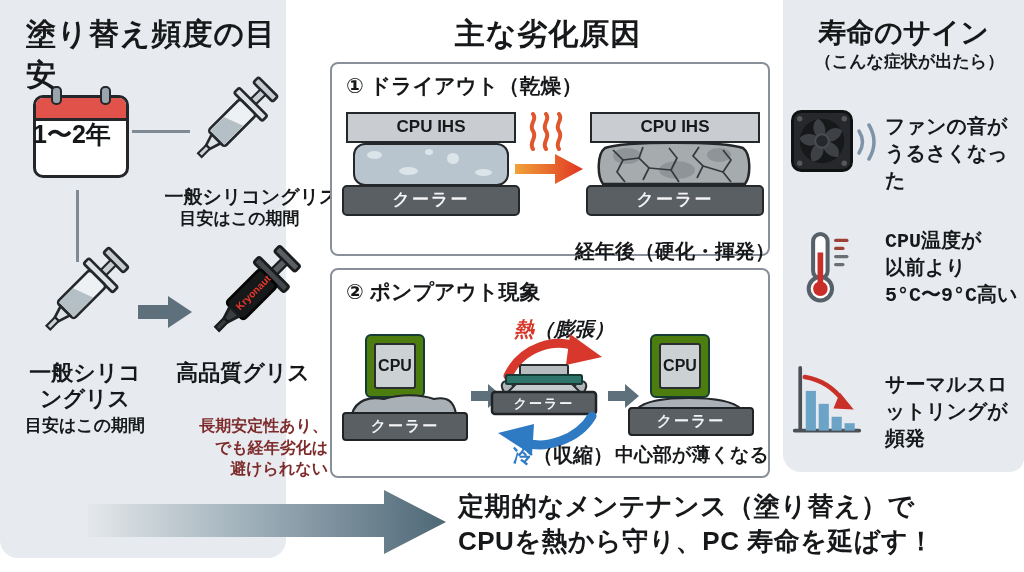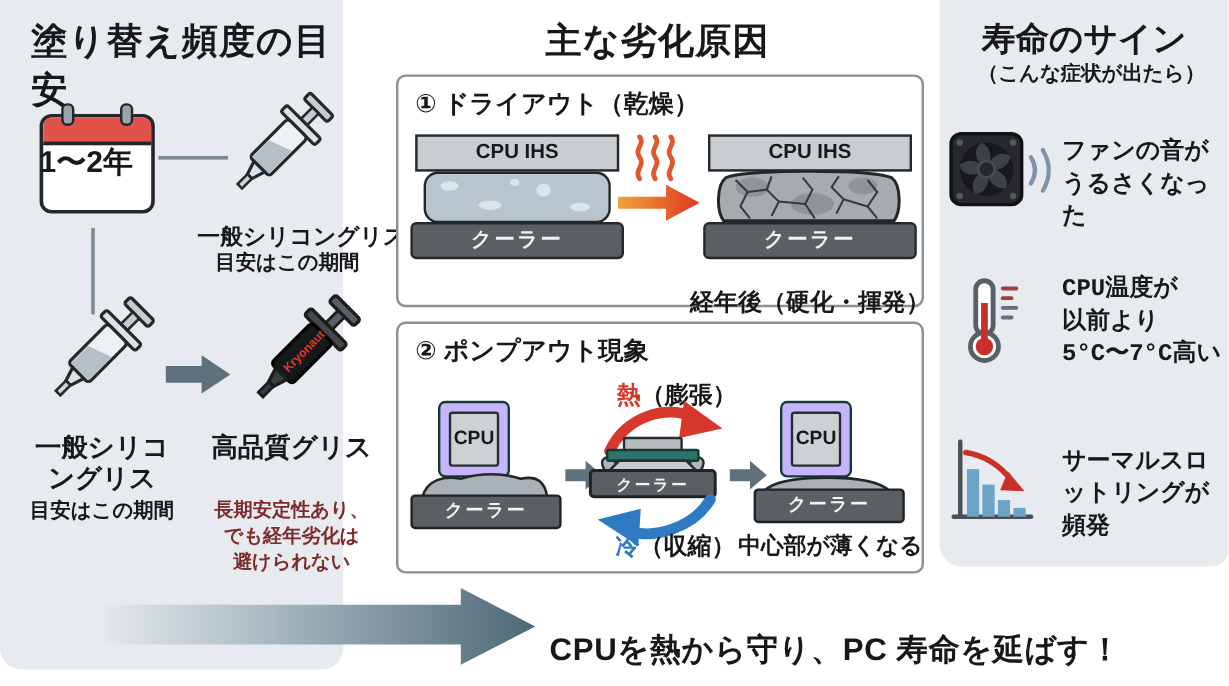--- a/index.html
+++ b/index.html
@@ -39,21 +39,21 @@
   .box2{left:330px;top:268px;width:440px;height:210px;padding-left:19px;}
   .box-heading{font-size:21px;font-weight:bold;}
   .bar{border:2.5px solid #25282b;text-align:center;font-weight:bold;}
   .ihs{background:#c9cdd1;height:31px;width:170px;font-size:17px;line-height:26px;}
   .cooler{background:#5a5f64;height:31px;border-radius:5px;color:#f2f3f4;font-size:17px;line-height:26px;letter-spacing:2px;}
   .paste-fresh{left:21px;top:79px;width:156px;height:43px;background:#b8c5ce;border:2.5px solid #25282b;border-radius:12px;overflow:hidden;}
   .drop{position:absolute;background:#dbe4e9;border-radius:50%;}
   .cap20{font-size:20px;font-weight:bold;}
 
   
-  .chip{background:#c4b5fd;border:2.5px solid #143c35;border-radius:6px;}
+  .chip{background:#4d7c0f;border:2.5px solid #143c35;border-radius:6px;}
   .chip-inner{position:absolute;left:7px;right:7px;top:7px;bottom:7px;background:#ccd1d4;border:2px solid #2b2e30;border-radius:3px;text-align:center;font-weight:bold;font-size:16px;display:flex;align-items:center;justify-content:center;}
   .cooler2{background:#5a5f64;border:2.5px solid #202326;border-radius:4px;color:#f2f3f4;text-align:center;font-weight:bold;font-size:15px;line-height:23px;letter-spacing:2px;}
 
   .hot-red{color:#d8372b;}
   .cold-blue{color:#2e7bc4;}
   .lab20{font-size:20px;font-weight:bold;}
 
   
   .sign-text{font-size:20px;font-weight:bold;line-height:1.35;font-family:Liberation Mono, monospace;}
 
@@ -114,21 +114,21 @@
       <text transform="translate(33,68) rotate(-90)" font-size="9" font-weight="bold" fill="#e8382b" font-family="Liberation Sans, DejaVu Sans, sans-serif">Kryonaut</text>
       <path d="M24,72 L36,72 L32.5,83 L27.5,83 Z" fill="#3a3d40" stroke="#1a1c1e" stroke-width="2.5"></path>
       <rect x="27.5" y="83" width="5" height="11" fill="#3a3d40" stroke="#1a1c1e" stroke-width="2"></rect>
     </svg>
 
     <div class="abs lbl22 ctr pre" style="left:15px;top:360px;width:140px;">一般シリコ
 ングリス</div>
     <div class="abs lbl17 ctr" style="left:5px;top:414px;width:160px;">目安はこの期間</div>
 
     <div class="abs lbl22 ctr" style="left:160px;top:360px;width:166px;">高品質グリス</div>
-    <div class="abs note-red ctr pre" style="left:158px;top:415px;width:170px;">長期安定性あり、
+    <div class="abs note-red ctr pre" style="left:158px;top:415px;width:170px;text-align:right;">長期安定性あり、
 でも経年劣化は
 避けられない</div>
   </section>
 
   <section class="abs mid-area">
     <div class="abs h-title ctr" style="left:10px;top:14px;width:450px;">主な劣化原因</div>
   </section>
 
   <div class="abs box box1">
     <div class="abs box-heading" style="left:14px;top:8px;">① ドライアウト（乾燥）</div>
@@ -177,21 +177,21 @@
         <path d="M108,24 L128,30"></path>
       </g>
     </svg>
     <div class="abs bar cooler" style="left:254px;top:121px;width:178px;">クーラー</div>
     <div class="abs cap20 ctr" style="left:243px;top:174px;width:200px;">経年後（硬化・揮発）</div>
   </div>
 
   <div class="abs box box2">
     <div class="abs box-heading" style="left:14px;top:8px;">② ポンプアウト現象</div>
 
-    <div class="abs lab20 ctr" style="left:160px;top:46px;width:144px;">
+    <div class="abs lab20 ctr" style="left:160px;top:46px;width:144px;font-style:italic;">
       <span class="hot-red">熱</span><span>（膨張）</span>
     </div>
 
     <div class="abs chip" style="left:33px;top:64px;width:60px;height:64px;">
       <div class="chip-inner">CPU</div>
     </div>
     <svg class="abs" style="left:18px;top:122px;" width="108" height="22" viewBox="0 0 108 22">
       <path d="M2,22 C6,8 20,4 34,7 C50,2 70,2 84,7 C98,4 104,10 106,22 Z" fill="#a9b1b6" stroke="#24272a" stroke-width="2.2"></path>
     </svg>
     <div class="abs cooler2" style="left:10px;top:142px;width:126px;height:29px;">クーラー</div>
@@ -272,21 +272,21 @@
       <circle cx="29" cy="73" r="9" fill="#c92f28"></circle>
       <g stroke-linecap="round" stroke-width="4">
         <line x1="48" y1="13" x2="62" y2="13" stroke="#9c4038"></line>
         <line x1="48" y1="23" x2="57" y2="23" stroke="#9c4038"></line>
         <line x1="48" y1="33" x2="62" y2="33" stroke="#6a6f74"></line>
         <line x1="48" y1="43" x2="57" y2="43" stroke="#6a6f74"></line>
       </g>
     </svg>
     <div class="abs sign-text pre" style="left:102px;top:228px;width:138px;">CPU温度が
 以前より
-5°C〜7°C高い</div>
+5°C〜9°C高い</div>
 
     <svg class="abs" style="left:8px;top:366px;" width="72" height="72" viewBox="0 0 78 78">
       <path d="M10,2 L10,70 M4,70 L74,70" fill="none" stroke="#4a5056" stroke-width="4" stroke-linecap="round"></path>
       <g fill="#6ca4c8">
         <rect x="16" y="27" width="11" height="43"></rect>
         <rect x="30" y="41" width="11" height="29"></rect>
         <rect x="44" y="55" width="11" height="15"></rect>
         <rect x="58" y="62" width="11" height="8"></rect>
       </g>
       <path d="M15,12 C34,15 46,24 56,37" fill="none" stroke="#c93128" stroke-width="5" stroke-linecap="round"></path>
@@ -300,15 +300,16 @@
   <svg class="abs" style="left:88px;top:486px;" width="360" height="72" viewBox="0 0 360 72">
     <defs>
         <linearGradient id="bga" x1="0" y1="0" x2="1" y2="0">
       <stop offset="0" stop-color="#e4e8ea"></stop>
           <stop offset="0.45" stop-color="#9fb0ba"></stop>
           <stop offset="1" stop-color="#4e6876"></stop>
     </linearGradient>
       </defs>
     <polygon points="0,18 296,18 296,4 358,36 296,68 296,51 0,51" fill="url(#bga)"></polygon>
   </svg>
+  <div class="abs concl" style="left:458px;top:489px;">定期的なメンテナンス（塗り替え）で</div>
   <div class="abs concl" style="left:458px;top:524px;">CPUを熱から守り、PC 寿命を延ばす！</div>
 
 </div>
 
 </body></html>

